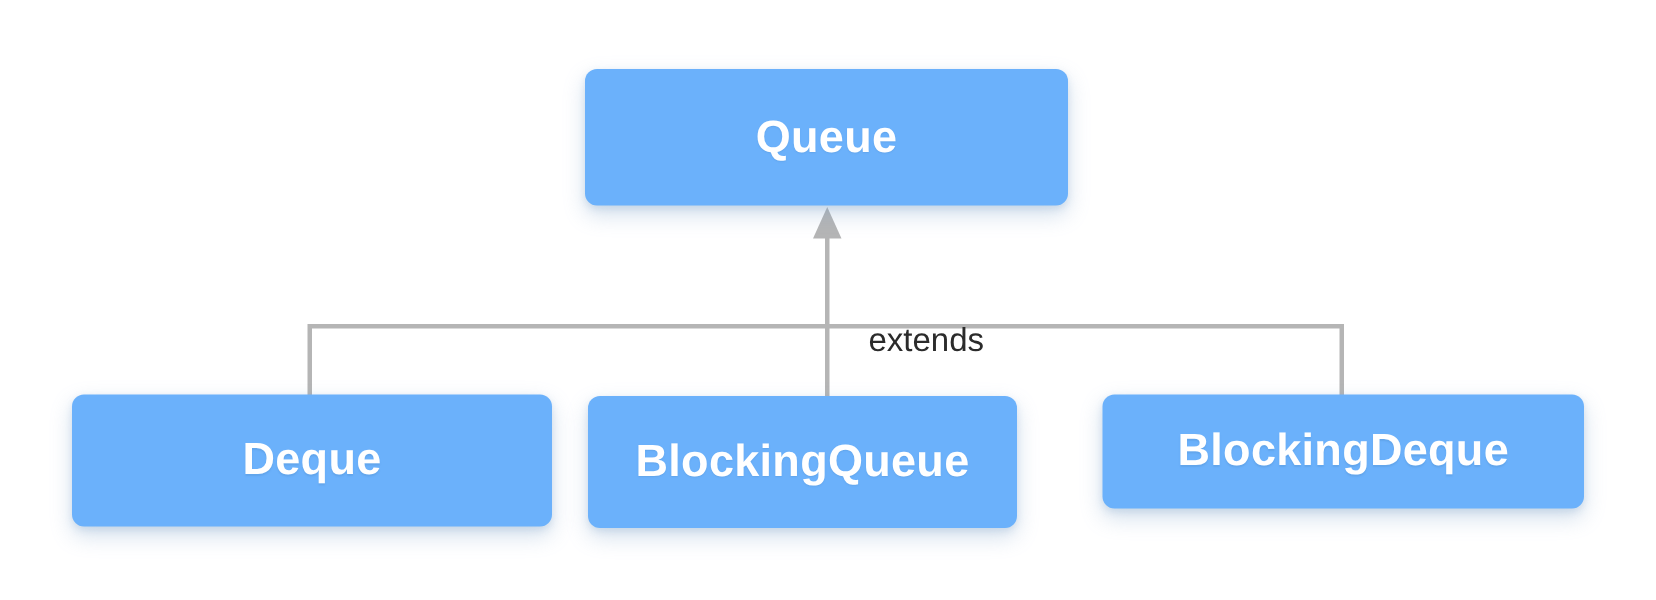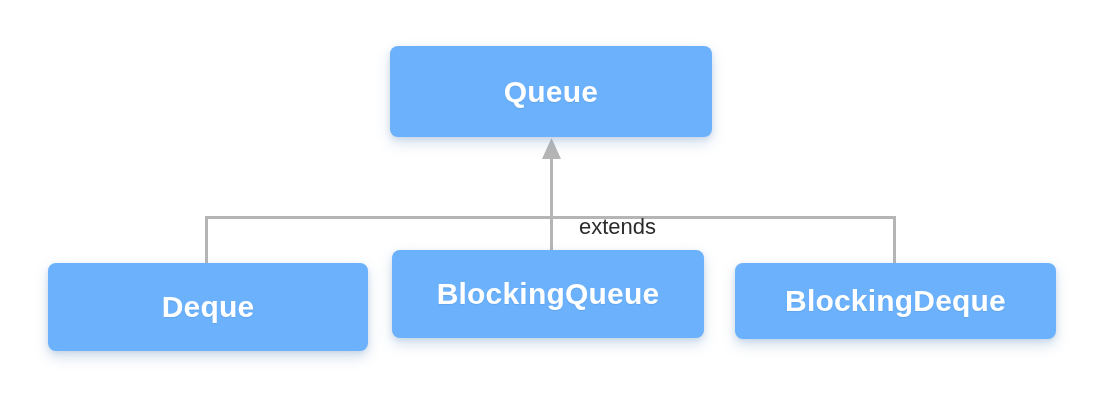--- a/index.html
+++ b/index.html
@@ -58,21 +58,21 @@
   }
 
   
   #box-queue {
     left: 390px;  top: 46px;  width: 322px; height: 91px;
   }
   #box-deque {
     left: 48px;   top: 263px; width: 320px; height: 88px;
   }
   #box-blockingqueue {
-    left: 392px;  top: 250px; width: 312px; height: 88px;
+    left: 392px;  top: 264px; width: 286px; height: 88px;
   }
   #box-blockingdeque {
     left: 735px;  top: 263px; width: 321px; height: 76px;
   }
 
   
   #extends-label {
     position: absolute;
     z-index: 3;
     left: 579px;

